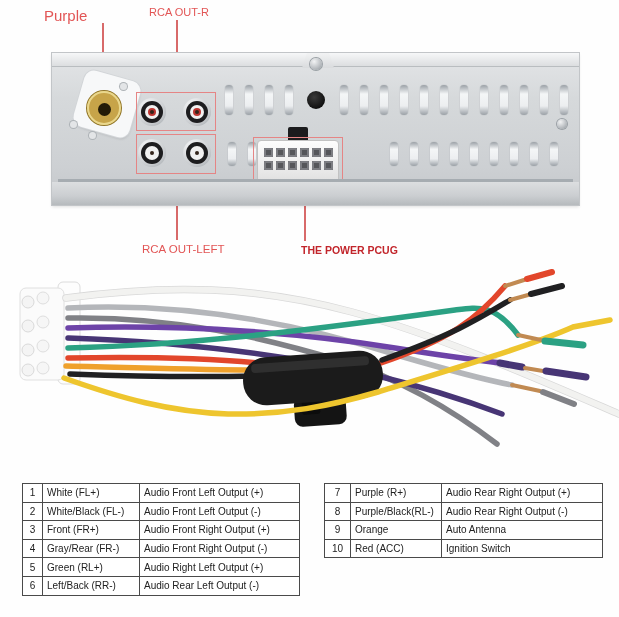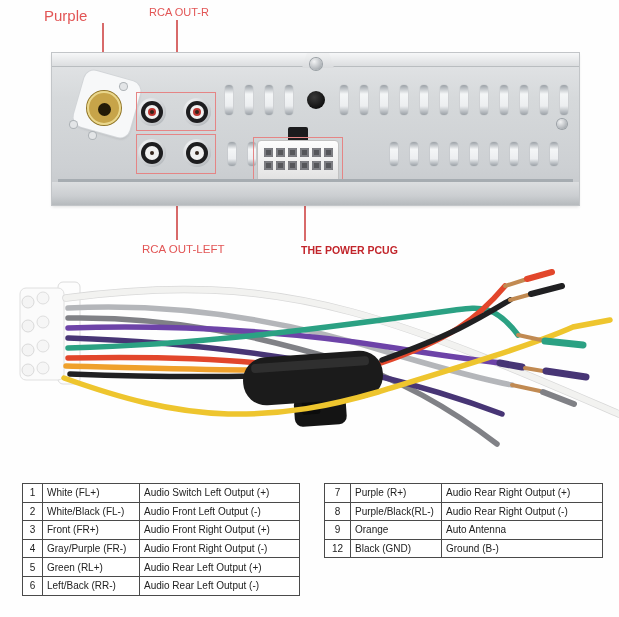--- a/index.html
+++ b/index.html
@@ -243,41 +243,41 @@
   <table class="pins" style="left:22px;top:483px;width:278px;">
     <colgroup>
         <col style="width:20px">
         <col style="width:97px">
         <col>
       </colgroup>
     <tbody>
         <tr>
       <td class="c-num">1</td>
       <td>White (FL+)</td>
-      <td>Audio Switch Left Output (+)</td>
+      <td>Audio Front Left Output (+)</td>
     </tr>
     <tr>
       <td class="c-num">2</td>
       <td>White/Black (FL-)</td>
       <td>Audio Front Left Output (-)</td>
     </tr>
     <tr>
       <td class="c-num">3</td>
       <td>Front (FR+)</td>
       <td>Audio Front Right Output (+)</td>
     </tr>
     <tr>
       <td class="c-num">4</td>
-      <td>Gray/Purple (FR-)</td>
+      <td>Gray/Rear (FR-)</td>
       <td>Audio Front Right Output (-)</td>
     </tr>
     <tr>
       <td class="c-num">5</td>
       <td>Green (RL+)</td>
-      <td>Audio Rear Left Output (+)</td>
+      <td>Audio Right Left Output (+)</td>
     </tr>
     <tr>
       <td class="c-num">6</td>
       <td>Left/Back (RR-)</td>
       <td>Audio Rear Left Output (-)</td>
     </tr>
   </tbody>
     </table>
 
   <table class="pins" style="left:324px;top:483px;width:279px;">
@@ -296,19 +296,19 @@
       <td class="c-num">8</td>
       <td>Purple/Black(RL-)</td>
       <td>Audio Rear Right Output (-)</td>
     </tr>
     <tr>
       <td class="c-num">9</td>
       <td>Orange</td>
       <td>Auto Antenna</td>
     </tr>
     <tr>
-      <td class="c-num">12</td>
-      <td>Black (GND)</td>
-      <td>Ground (B-)</td>
+      <td class="c-num">10</td>
+      <td>Red (ACC)</td>
+      <td>Ignition Switch</td>
     </tr>
   </tbody>
     </table>
 </div>
 
 </body></html>

